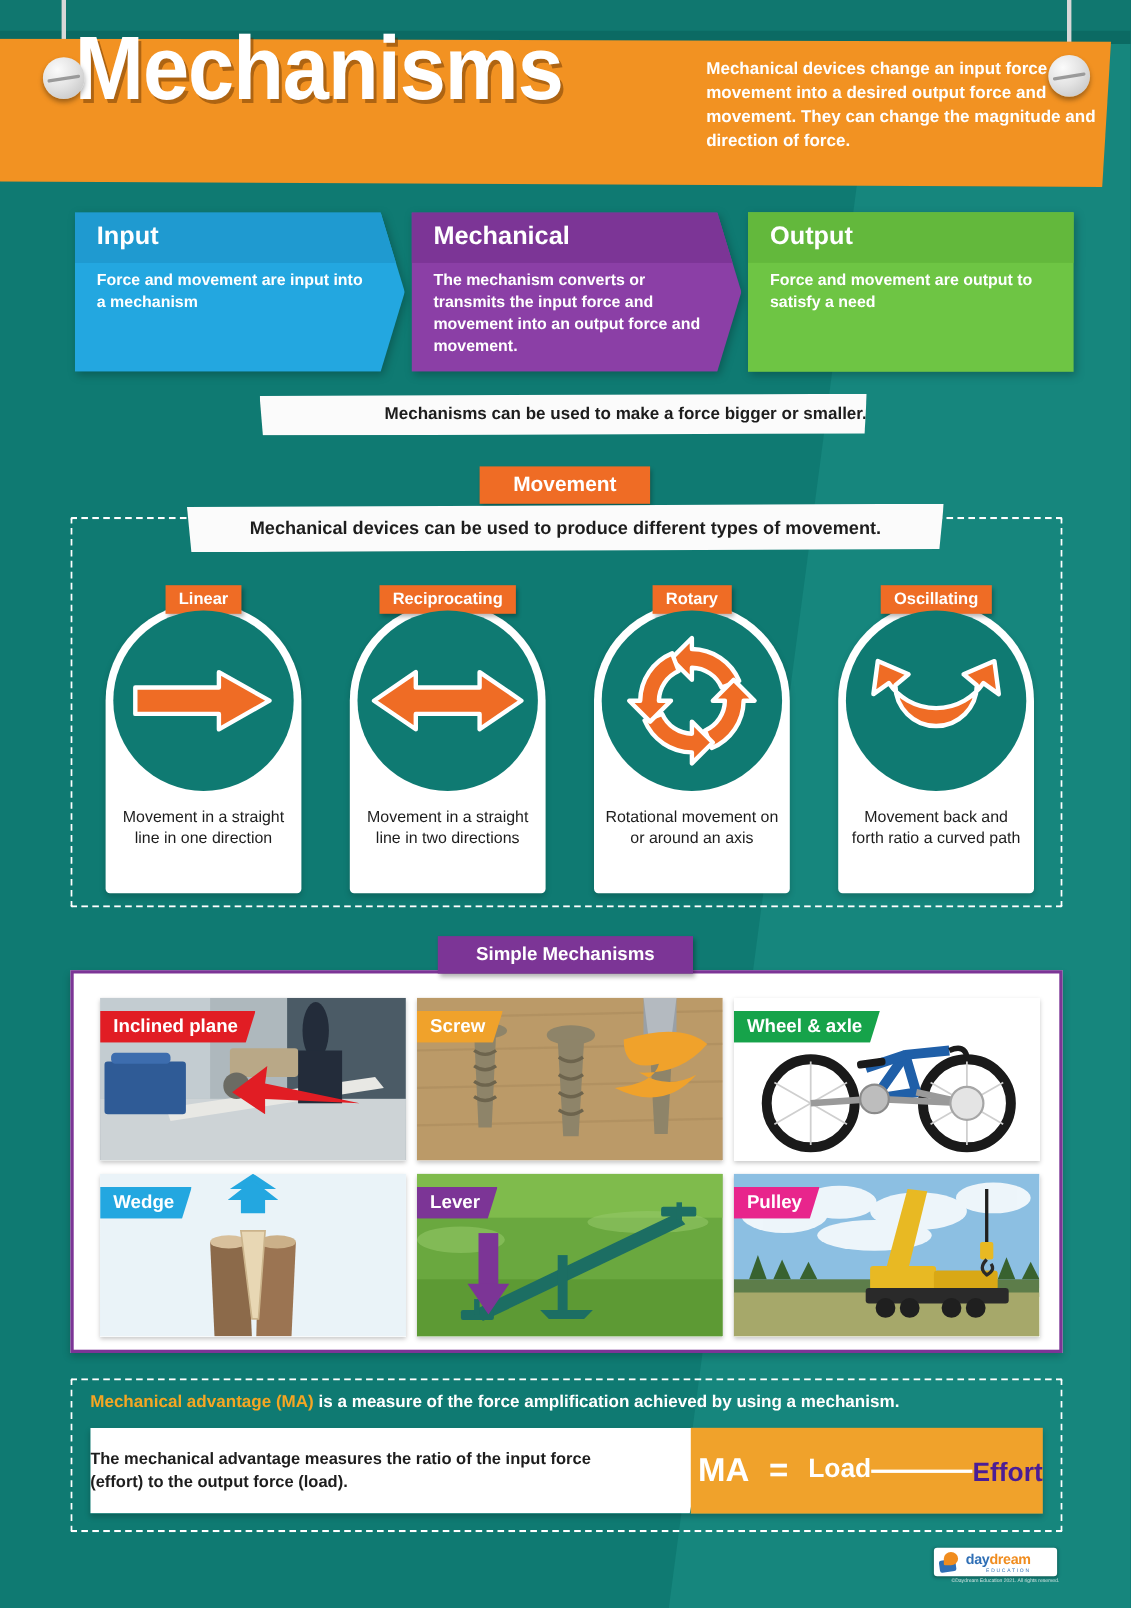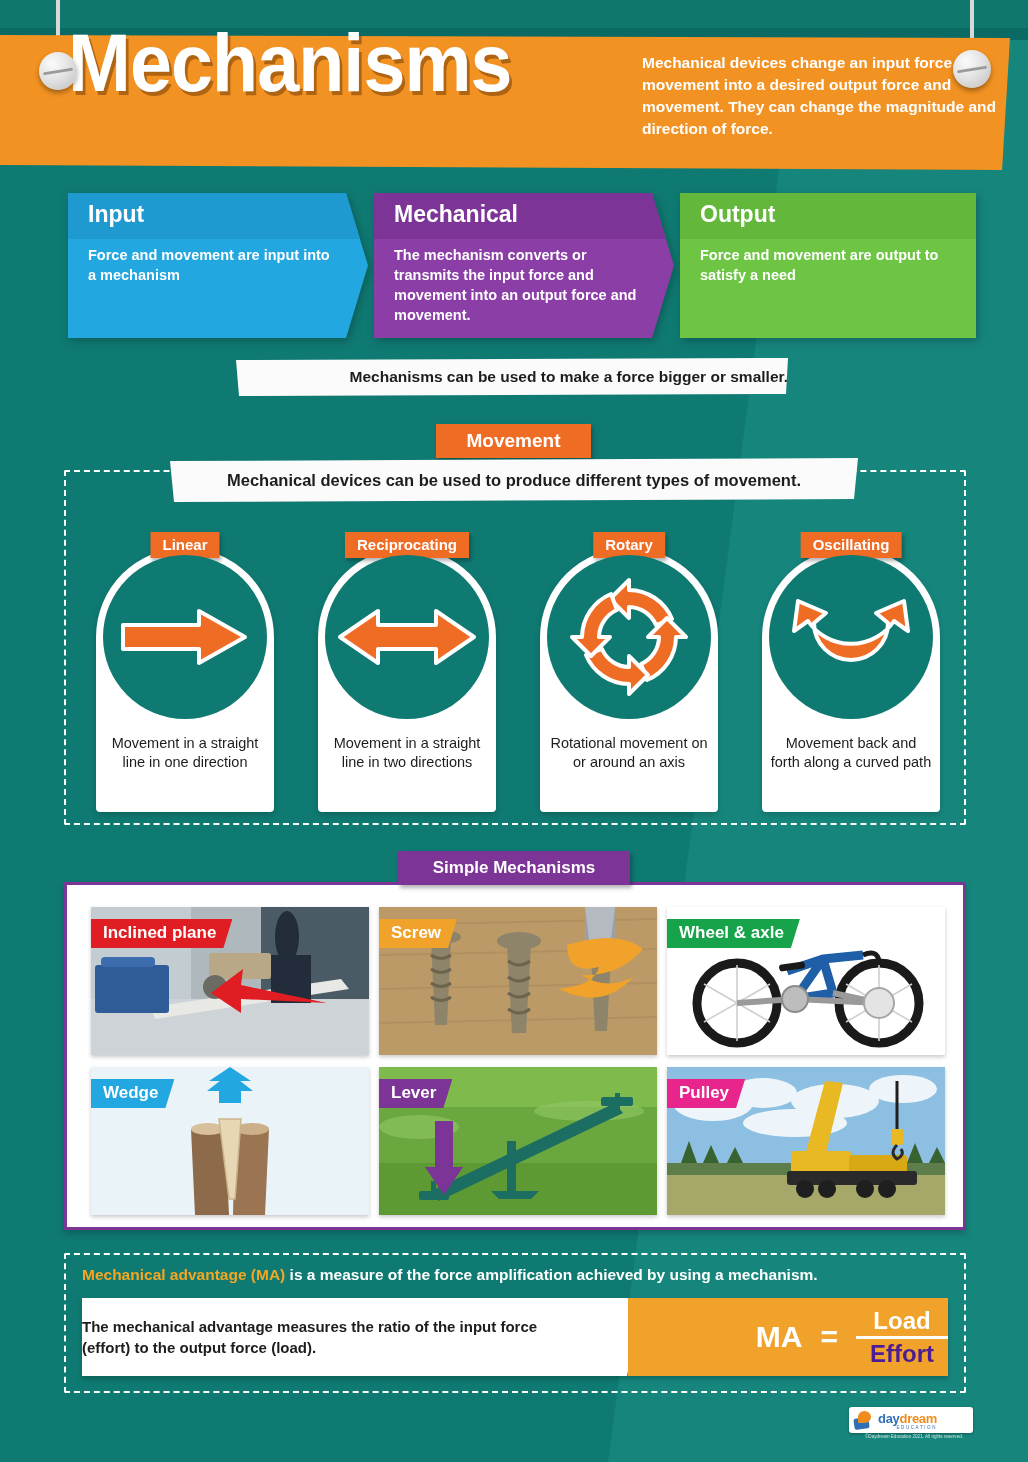--- a/index.html
+++ b/index.html
@@ -214,29 +214,29 @@
     clip-path: polygon(0 0, 560px 0, 545px 78px, 0 78px);
     display:flex; align-items:center;
   }
   .ma-white .txt { font-size:15px; line-height:1.4; font-weight:bold; color:#1d1d1d; width:470px; }
   .ma-orange {
     position:absolute; left:546px; top:0; width:320px; height:78px;
     background:#f0a22b;
     display:flex; align-items:center; justify-content:flex-end; gap:18px;
   }
   .ma-orange .sym { font-size:30px; font-weight:bold; color:#fff; }
-  .frac { display:flex; flex-direction:column; align-items:center; line-height:1; }
+  .frac { display:flex; align-items:center; line-height:1; }
   .frac .num { font-size:24px; font-weight:bold; color:#fff; padding-bottom:3px; }
   .frac .bar { width:100%; min-width:92px; height:3px; background:#fff; }
   .frac .den { font-size:24px; font-weight:bold; color:#4c1d95; padding-top:3px; }
 
   
   .logo-wrap { position:absolute; left:849px; top:1407px; width:130px; height:34px; }
   .logo-card {
-    width:124px; height:26px; background:#fff; border-radius:3px;
+    width:112px; height:26px; background:#fff; border-radius:3px;
     display:flex; align-items:center; gap:4px; padding:0 5px;
     box-shadow:0 1px 3px rgba(0,0,0,.3);
   }
   .logo-mark {
     width:20px; height:18px; position:relative; flex:0 0 auto;
   }
   .logo-mark .sq {
     position:absolute; left:0; bottom:0; width:15px; height:11px;
     background:#2f6fb5; transform:rotate(-8deg); border-radius:2px;
   }
@@ -359,21 +359,21 @@
     <div class="mlabel">Oscillating</div>
     <div class="circle">
       <svg width="134" height="104" viewBox="0 0 134 104">
         <path d="M24 20
                  A52 52 0 0 0 110 20
                  L124 30 L120 0 L92 12 L104 22
                  A36 36 0 0 1 30 22
                  L42 12 L14 0 L10 30 Z" transform="translate(0,16)" fill="#ef6c25" stroke="#ffffff" stroke-width="4" stroke-linejoin="round"></path>
       </svg>
     </div>
-    <div class="mdesc">Movement back and forth along a curved path</div>
+    <div class="mdesc">Movement back and forth ratio a curved path</div>
   </div>
 
 </div>
 
 <div class="sm-tab">
   <span>Simple Mechanisms</span>
 </div>
 
 <div class="sm-panel">
   <div class="sm-grid">

